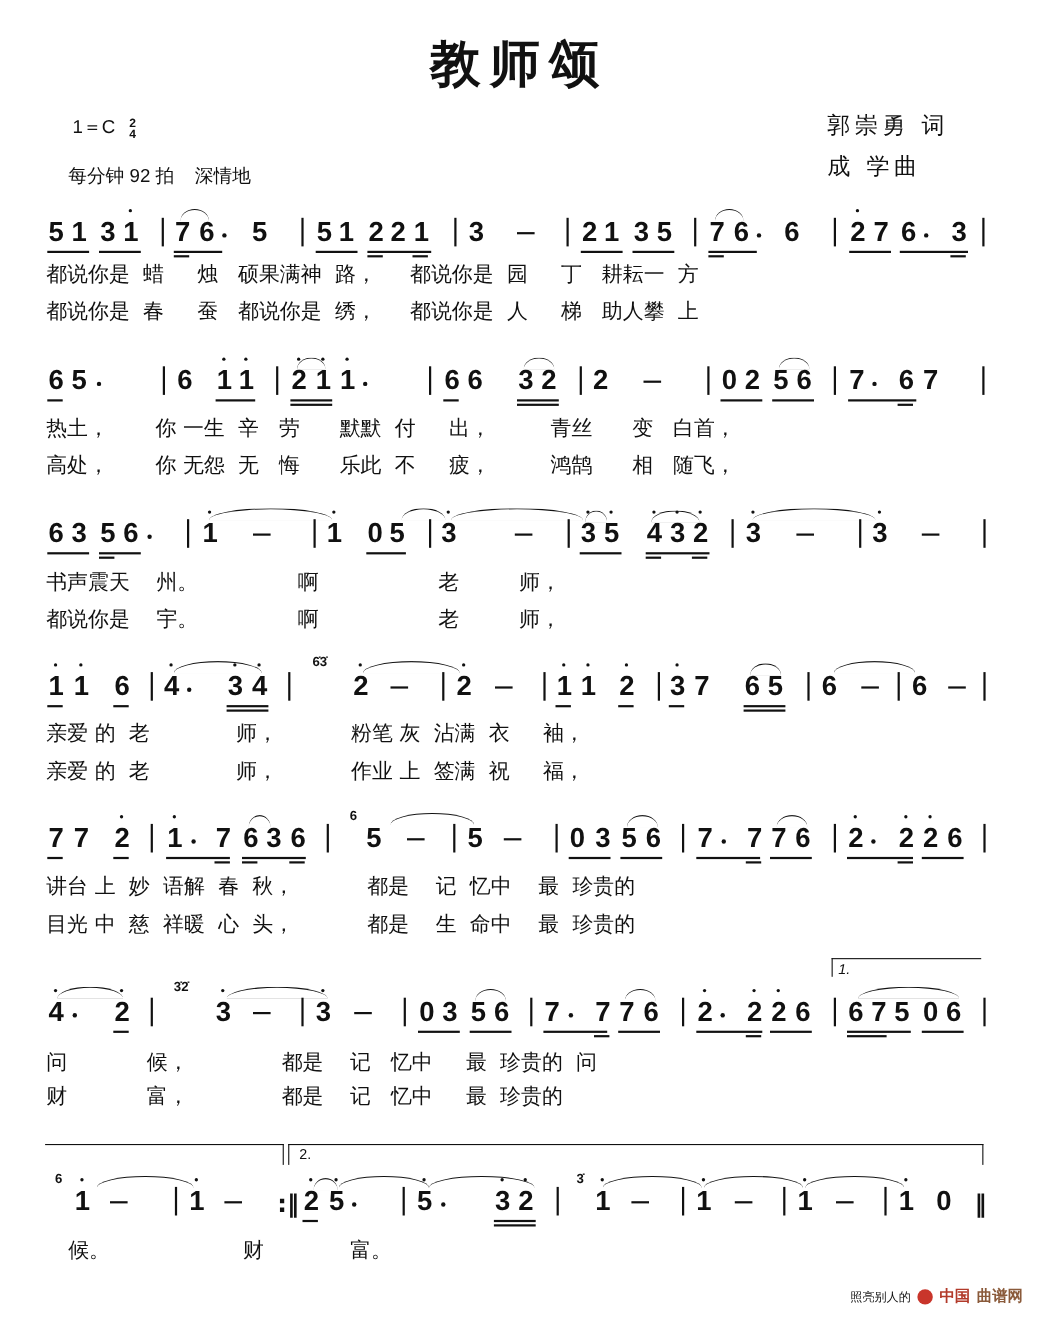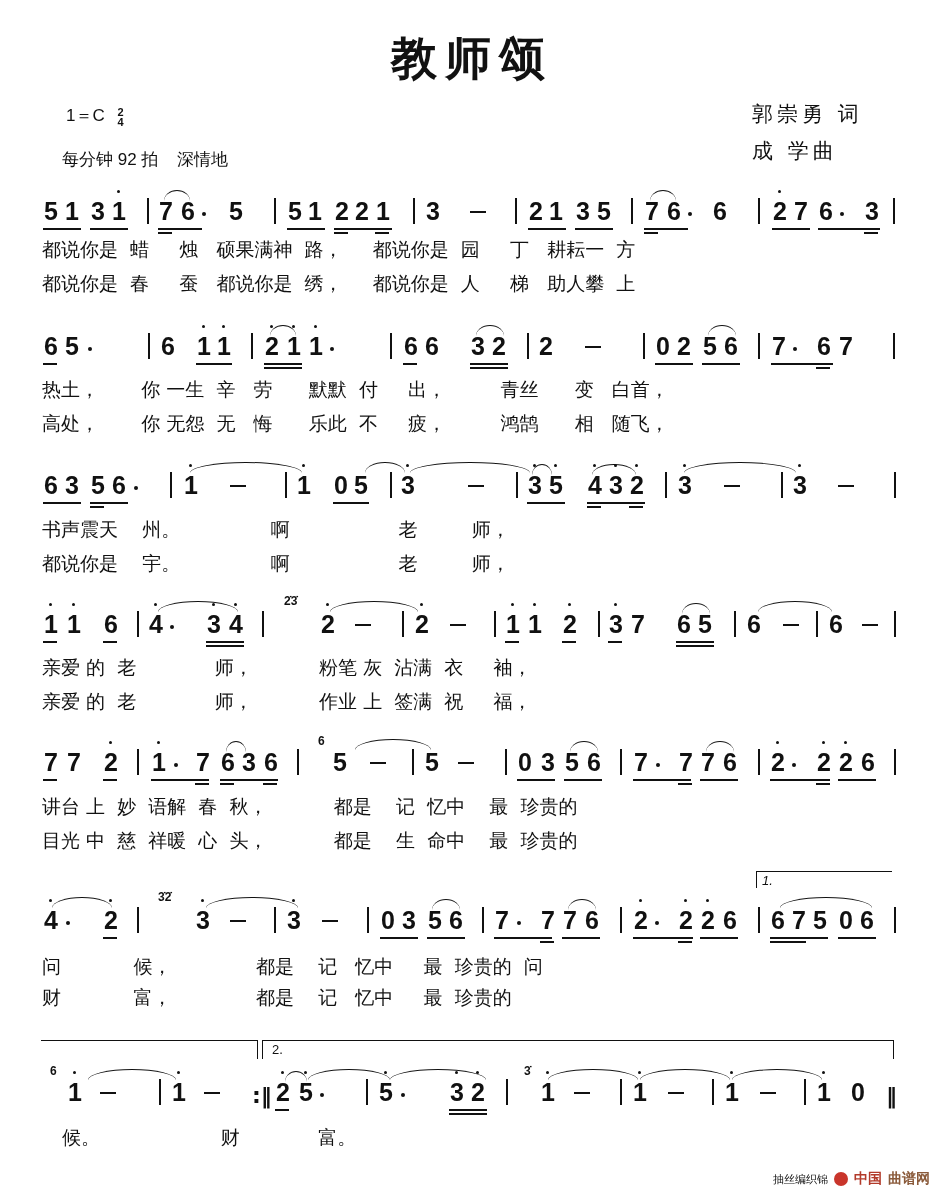--- a/index.html
+++ b/index.html
@@ -219,21 +219,21 @@
     <div class="uline" style="left:103px;top:32px;width:14px;"></div>
     <div class="bar" style="left:137px;top:2px;"></div>
     <div class="slur" style="left:158px;top:-8px;width:80px;"></div>
     <div class="note" style="left:148px;top:0;">4<span class="dot-up"></span></div>
     <div class="aug" style="left:170px;top:16px;"></div>
     <div class="note" style="left:206px;top:0;">3<span class="dot-up"></span></div>
     <div class="note" style="left:228px;top:0;">4<span class="dot-up"></span></div>
     <div class="uline" style="left:206px;top:32px;width:38px;"></div>
     <div class="uline" style="left:206px;top:36px;width:38px;"></div>
     <div class="bar" style="left:262px;top:2px;"></div>
-    <div class="grace" style="left:284px;top:-14px;">2̇3̇</div>
+    <div class="grace" style="left:284px;top:-14px;">6̇3̇</div>
     <div class="slur" style="left:330px;top:-8px;width:88px;"></div>
     <div class="note" style="left:320px;top:0;">2<span class="dot-up"></span></div>
     <div class="dash" style="left:355px;top:15px;"></div>
     <div class="bar" style="left:402px;top:2px;"></div>
     <div class="note" style="left:414px;top:0;">2<span class="dot-up"></span></div>
     <div class="dash" style="left:450px;top:15px;"></div>
     <div class="bar" style="left:494px;top:2px;"></div>
     <div class="note" style="left:505px;top:0;">1<span class="dot-up"></span></div>
     <div class="note" style="left:527px;top:0;">1<span class="dot-up"></span></div>
     <div class="note" style="left:562px;top:0;">2<span class="dot-up"></span></div>
@@ -424,17 +424,17 @@
     <div class="dash" style="left:760px;top:15px;"></div>
     <div class="bar" style="left:804px;top:2px;"></div>
     <div class="note" style="left:816px;top:0;">1<span class="dot-up"></span></div>
     <div class="note" style="left:850px;top:0;">0</div>
     <div class="abs" style="left:886px;top:6px;font-size:22px;font-weight:bold;">‖</div>
   </div>
   <div class="lyr" style="left:62px;top:1126px;"><span>候。</span>                    <span>财</span>             <span>富。</span></div>
 </div>
 
 <div id="footer" class="abs">
-  <span>抽丝编织锦</span>
+  <span>照亮别人的</span>
   <span class="logo"></span>
   <span class="brand">中国</span>
     <span class="brand2">曲谱网</span>
 </div>
 
 </body></html>

